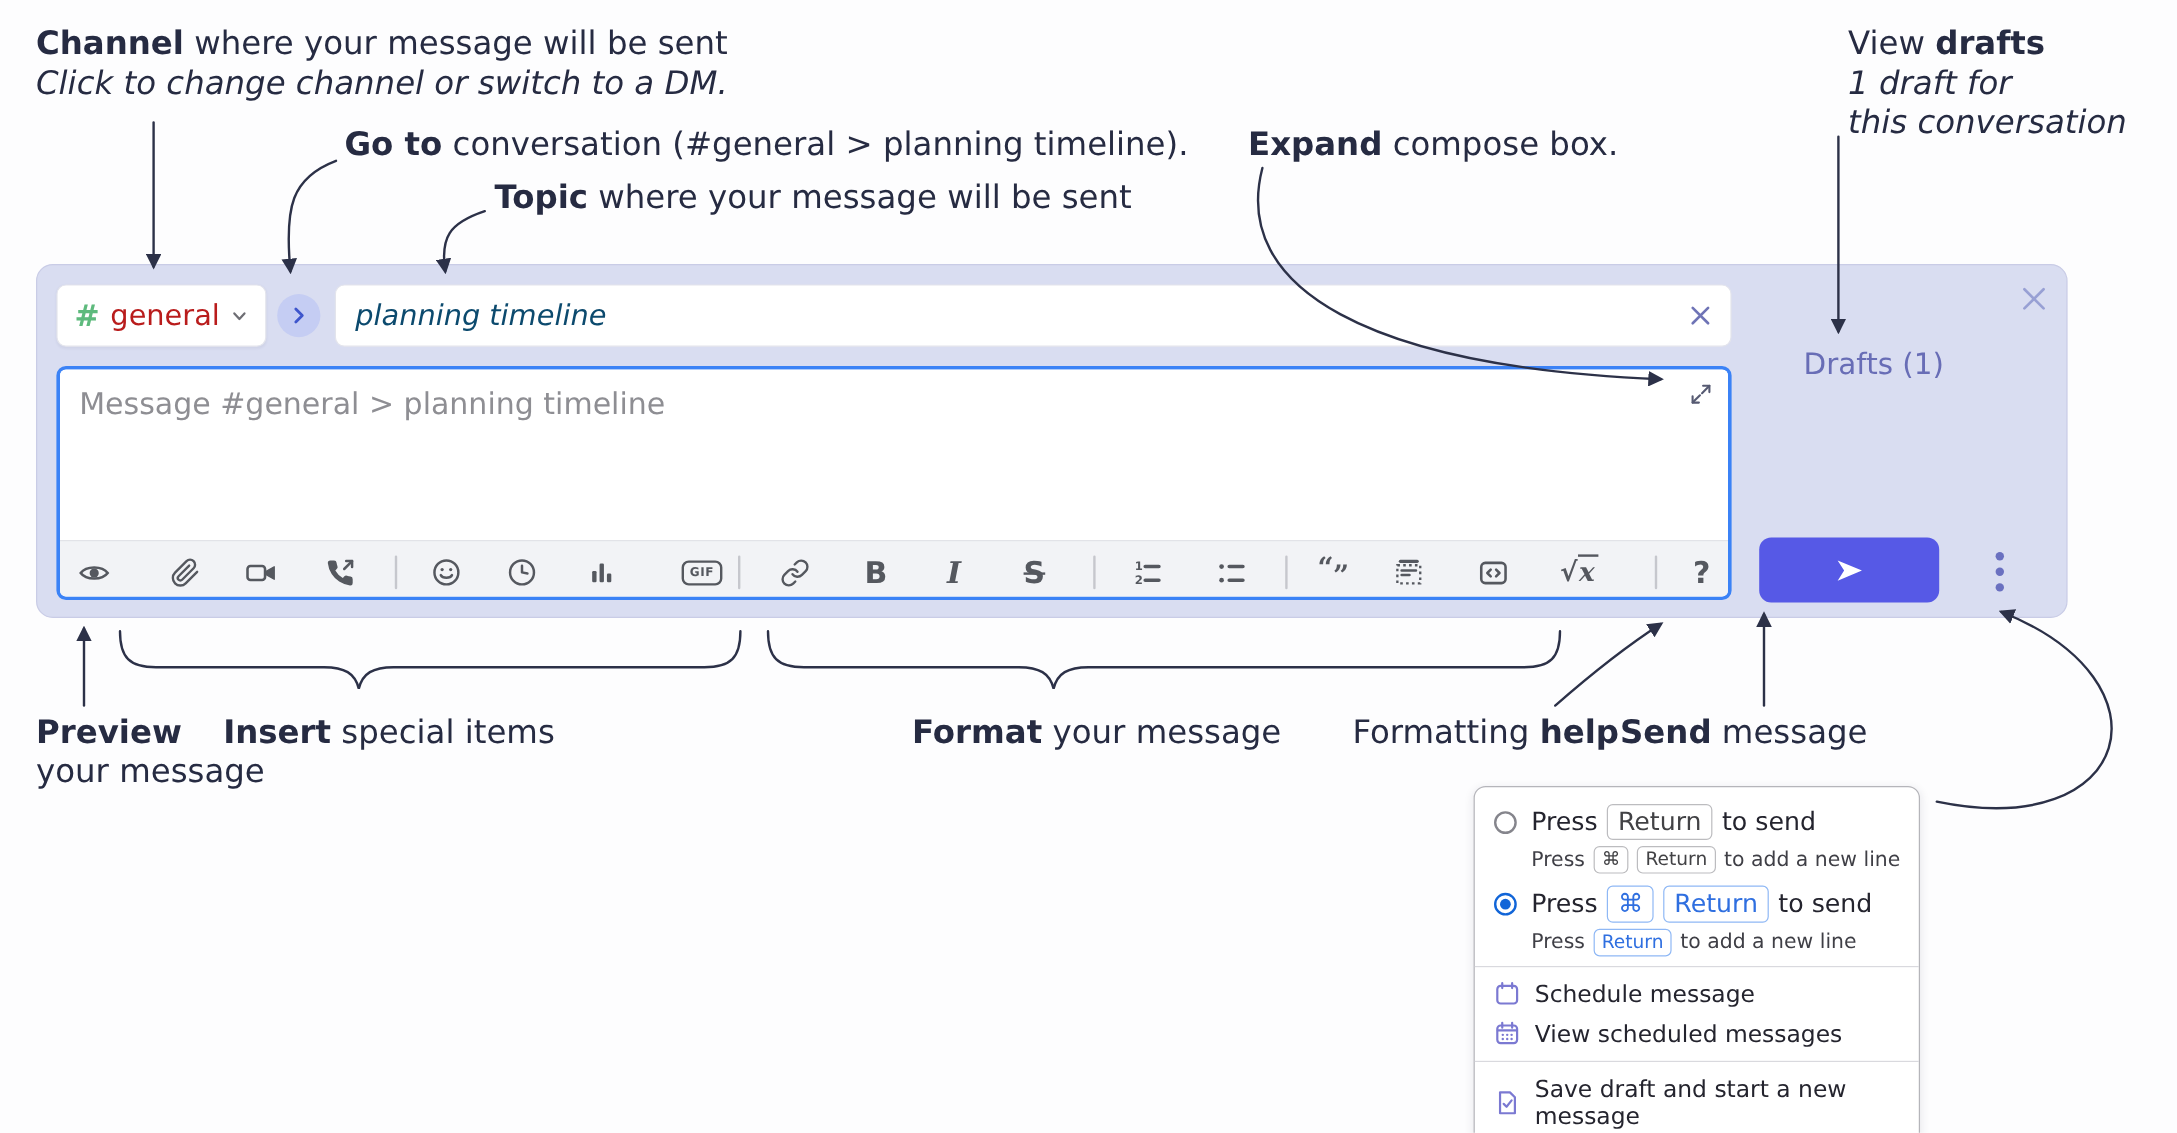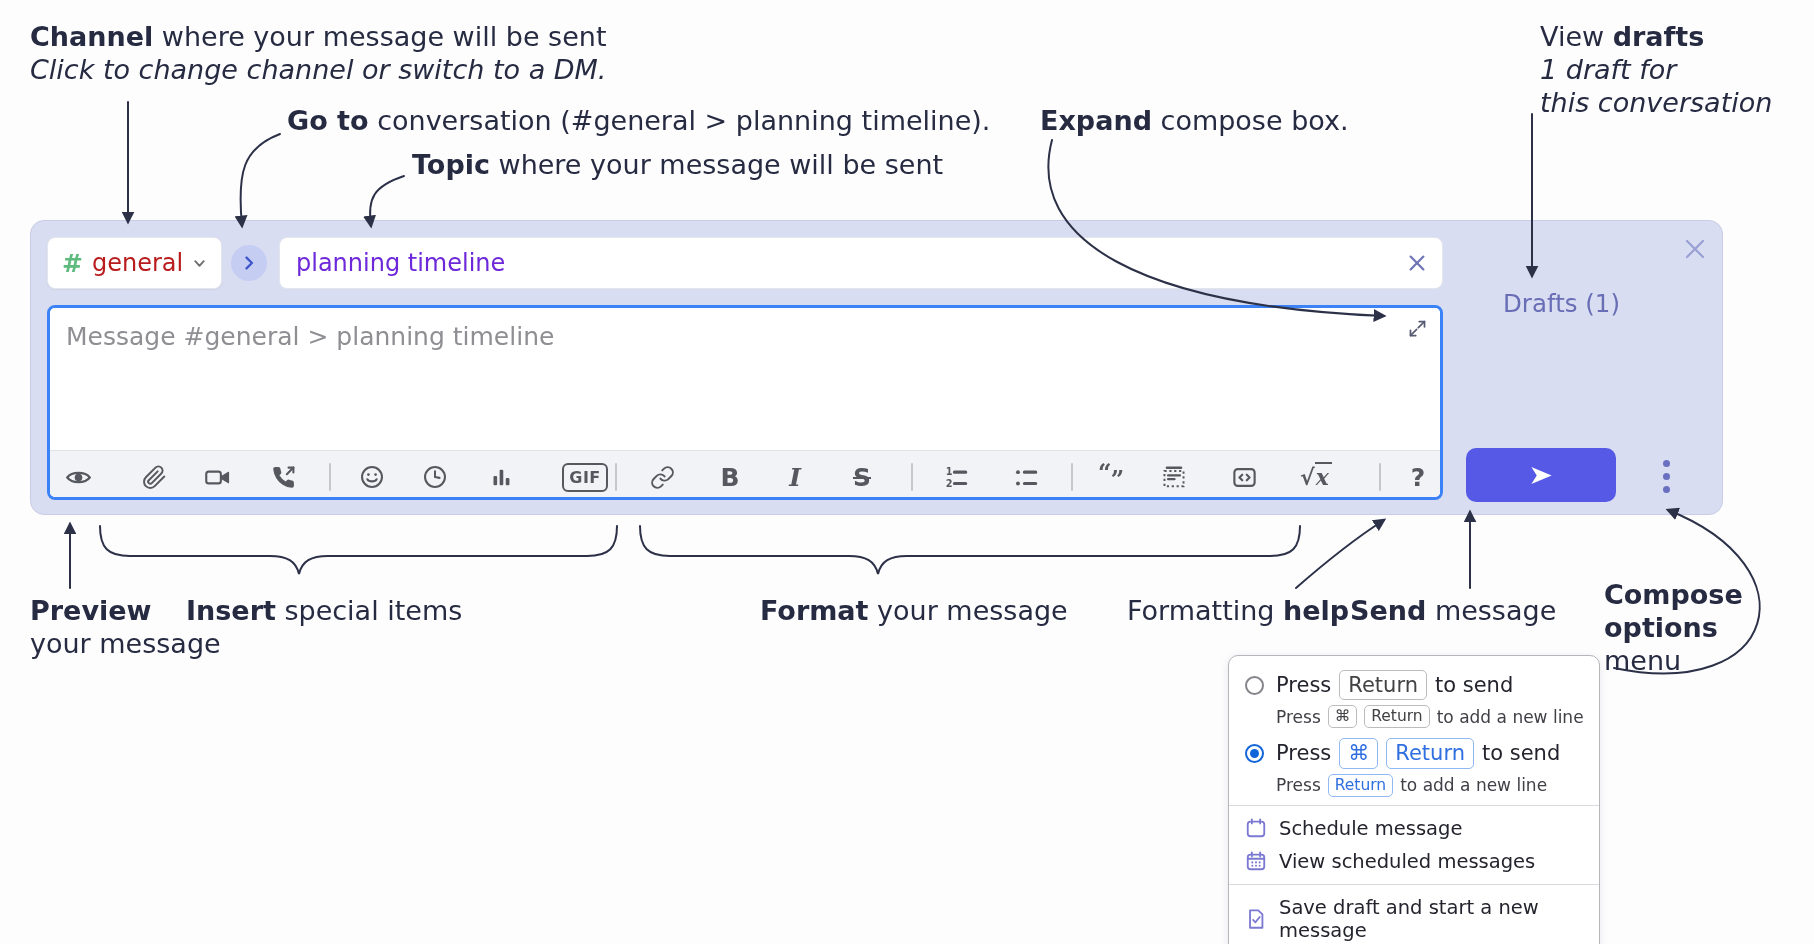--- a/index.html
+++ b/index.html
@@ -16,36 +16,36 @@
   .chan-btn{position:absolute;left:16px;top:16px;height:52px;background:#fff;border:1px solid #e3e4ec;
             border-radius:8px;display:flex;align-items:center;gap:9px;padding:0 14px;box-sizing:border-box;
             box-shadow:0 1px 2px rgba(40,40,80,.05);}
   .hash{color:#5eba7d;font-weight:bold;font-size:25px;}
   .chan-name{font-size:24px;color:#b91c1c;}
   .circle-btn{position:absolute;left:200px;top:24px;width:36px;height:36px;border-radius:50%;
               background:#c5cdf3;display:flex;align-items:center;justify-content:center;}
   .topic{position:absolute;left:248px;top:16px;width:1164px;height:52px;background:#fff;
          border:1px solid #e3e4ec;border-radius:8px;display:flex;align-items:center;
          padding:0 14px 0 16px;box-sizing:border-box;}
-  .topic-text{flex:1;font-size:24px;color:#6d28d9;}
+  .topic-text{flex:1;font-size:24px;color:#0c4a6e;font-style:italic;}
   .close-x{position:absolute;left:1644px;top:8px;width:40px;height:40px;display:flex;
            align-items:center;justify-content:center;}
   .msg-block{position:absolute;left:16px;top:84px;width:1396px;height:195px;border-radius:8px;
              overflow:hidden;border:3px solid #3b82f6;box-sizing:border-box;background:#fff;}
   .msg-area{position:relative;height:142px;background:#fff;}
   .placeholder{position:absolute;left:16px;top:14px;font-size:25px;color:#8e8e93;}
   .expand{position:absolute;right:12px;top:10px;}
   .msg-toolbar{position:relative;height:52px;background:#f2f3f6;border-top:1px solid #e2e3e8;}
   .tb{position:absolute;top:0;height:52px;width:44px;transform:translateX(-50%);
       display:flex;align-items:center;justify-content:center;color:#55585f;}
   .tb-div{position:absolute;top:12px;width:2px;height:28px;background:#c6c7cd;border-radius:1px;transform:translateX(-50%);}
   .tb .txt{font-size:25px;font-weight:bold;color:#55585f;}
   .tb .it{font-family:"DejaVu Serif",serif;font-style:italic;font-weight:600;}
   .tb .strike{text-decoration:line-through;font-weight:600;}
-  .gif{border:2px solid #55585f;border-radius:6px;font-size:16px;font-weight:bold;
+  .gif{border:2px solid #55585f;border-radius:6px;font-size:10px;font-weight:bold;
        letter-spacing:.5px;padding:3px 5px;color:#55585f;margin-left:36px;}
   .sqrt{font-size:22px;color:#55585f;font-weight:600;}
   .sqrt .x{font-family:"DejaVu Serif",serif;font-style:italic;border-top:2.4px solid #55585f;padding:0 3px 0 1px;}
   .qmark{font-size:25px;font-weight:600;color:#55585f;}
   .drafts{position:absolute;left:1472px;top:68px;font-size:24.5px;color:#686db6;}
   .send-btn{position:absolute;left:1435px;top:227px;width:150px;height:54px;border-radius:10px;
             background:#5659e6;display:flex;align-items:center;justify-content:center;}
   .kebab{position:absolute;left:1620px;top:231px;width:30px;height:48px;display:flex;flex-direction:column;
          align-items:center;justify-content:center;gap:6px;}
   .kebab i{width:7px;height:7px;border-radius:50%;background:#6a70c0;}
@@ -130,25 +130,20 @@
   </div>
 
   <div class="ann" style="left:1095px;top:594px;margin-left:32px;">
     <span>Formatting </span><span class="b">help</span>
   </div>
 
   <div class="ann" style="left:1350px;top:594px;">
     <span class="b">Send</span><span> message</span>
   </div>
 
-  <div class="ann" style="left:1604px;top:578px;">
-    <div class="b">Compose</div>
-    <div class="b">options</div>
-    <div>menu</div>
-  </div>
 
   <div class="compose">
 
     <div class="chan-btn">
       <span class="hash">#</span>
       <span class="chan-name">general</span>
       <svg width="15" height="15" viewBox="0 0 16 16">
         <polyline points="3.5,5.5 8,10.5 12.5,5.5" fill="none" stroke="#6e6e74" stroke-width="2" stroke-linecap="round" stroke-linejoin="round"></polyline>
       </svg>
     </div>

